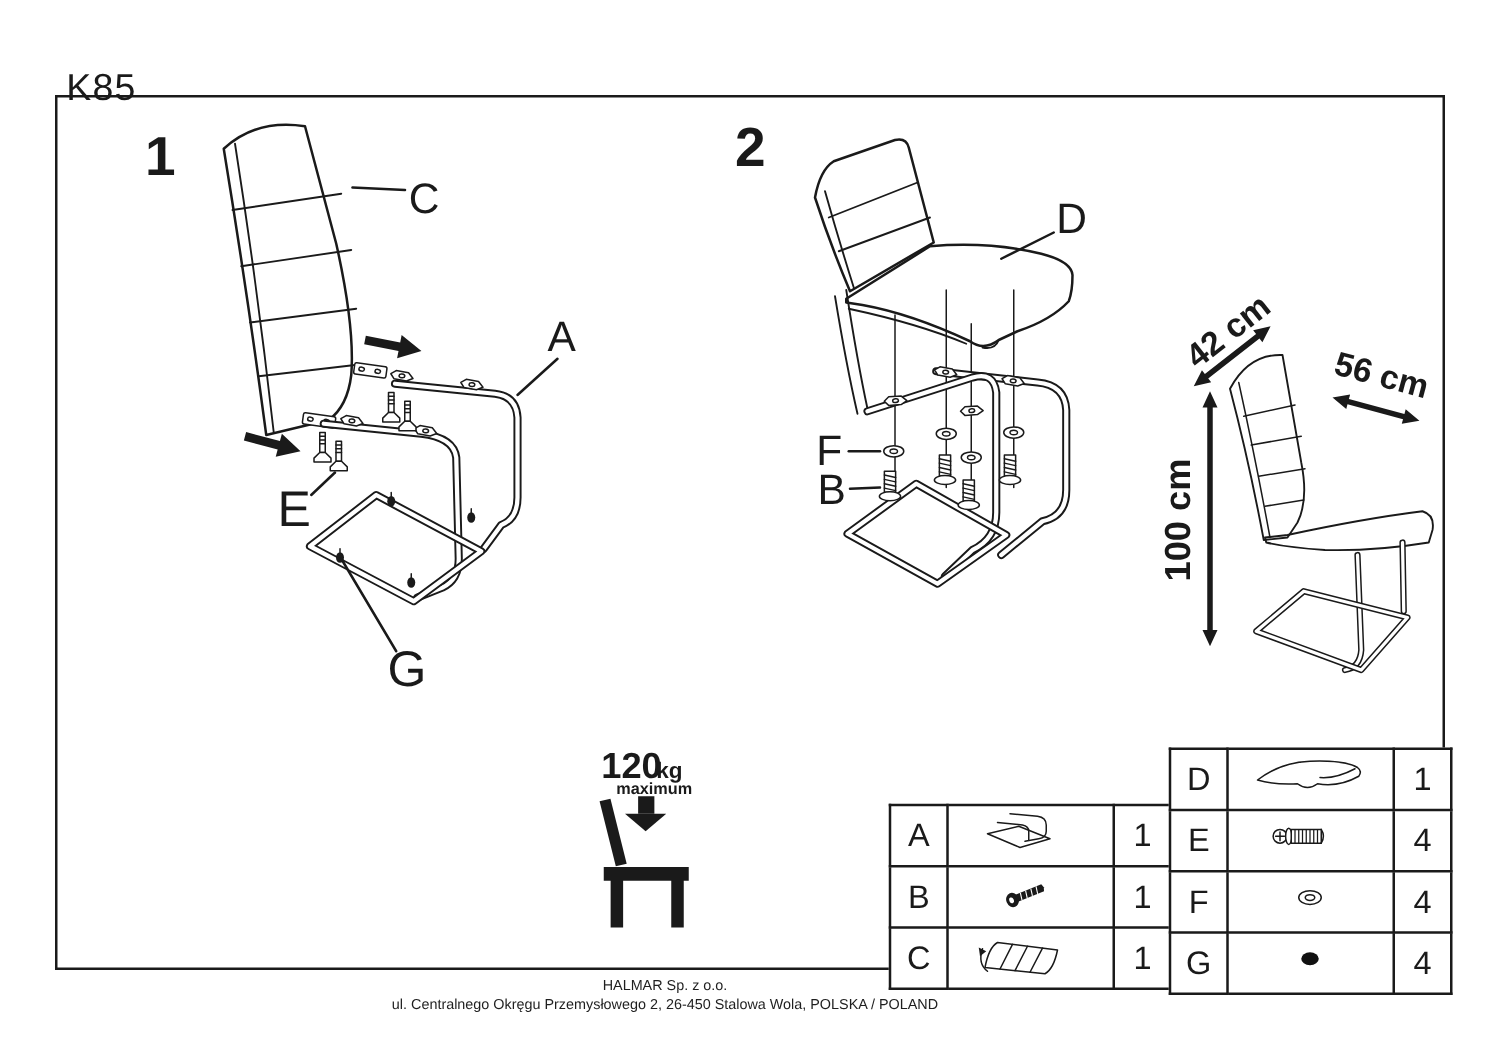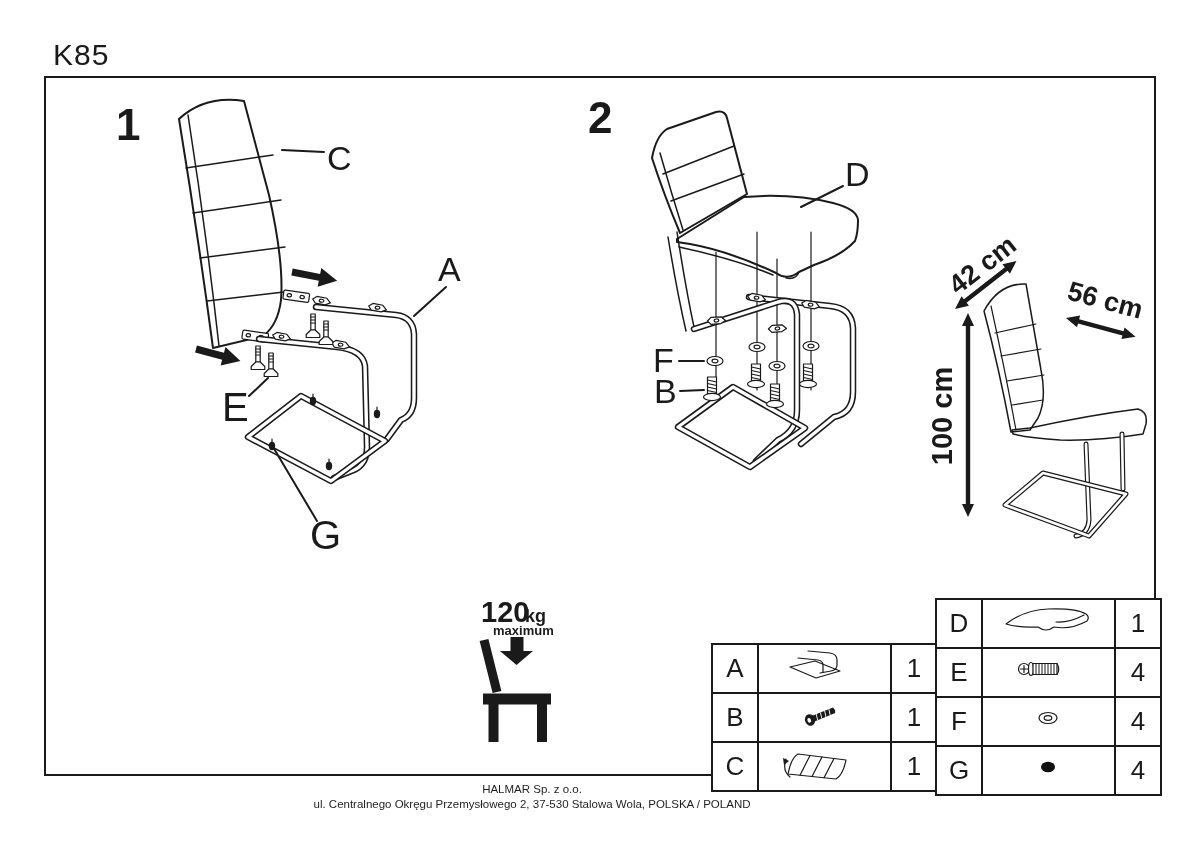--- a/index.html
+++ b/index.html
@@ -1,21 +1,21 @@
 <!DOCTYPE html>
 <html><head>
 <meta charset="utf-8">
 <title>K85</title>
 <style>
   html,body{margin:0;padding:0;}
   body{
     width:1200px;height:848px;position:relative;overflow:hidden;
     background:#ffffff;font-family:"Liberation Sans",sans-serif;color:#111;
   }
-  .page-title{position:absolute;left:53px;top:38px;font-size:30px;letter-spacing:1px;color:#1a1a1a;}
+  .page-title{position:absolute;left:53px;top:54px;font-size:30px;letter-spacing:1px;color:#1a1a1a;}
   .sheet-border{position:absolute;left:44px;top:76px;width:1108px;height:696px;border:2px solid #1a1a1a;}
   svg.diagram{position:absolute;left:0;top:0;width:1200px;height:848px;}
 
   
   .ln{stroke:#1a1a1a;stroke-width:2;fill:none;stroke-linecap:round;stroke-linejoin:round;}
   .ln15{stroke:#1a1a1a;stroke-width:1.5;fill:none;stroke-linecap:round;stroke-linejoin:round;}
   .thin{stroke:#1a1a1a;stroke-width:1.2;fill:none;stroke-linecap:round;stroke-linejoin:round;}
   .fillw{fill:#ffffff;}
   .solid{fill:#1a1a1a;stroke:none;}
   .tube-out{stroke:#1a1a1a;stroke-width:6.5;fill:none;stroke-linecap:round;stroke-linejoin:round;}
@@ -374,14 +374,14 @@
       <svg width="129" height="40" viewBox="0 0 129 40">
         <ellipse cx="64" cy="20" rx="7" ry="5.2" fill="#111"></ellipse>
       </svg></td>
     <td class="count">4</td>
   </tr>
 </tbody>
   </table>
 
 <div class="footer">
   <div>HALMAR Sp. z o.o.</div>
-  <div>ul. Centralnego Okręgu Przemysłowego 2, 37-530 Stalowa Wola, POLSKA / POLAND</div>
+  <div>ul. Centralnego Okręgu Przemysłowego 2, 26-450 Stalowa Wola, POLSKA / POLAND</div>
 </div>
 
 </body></html>

